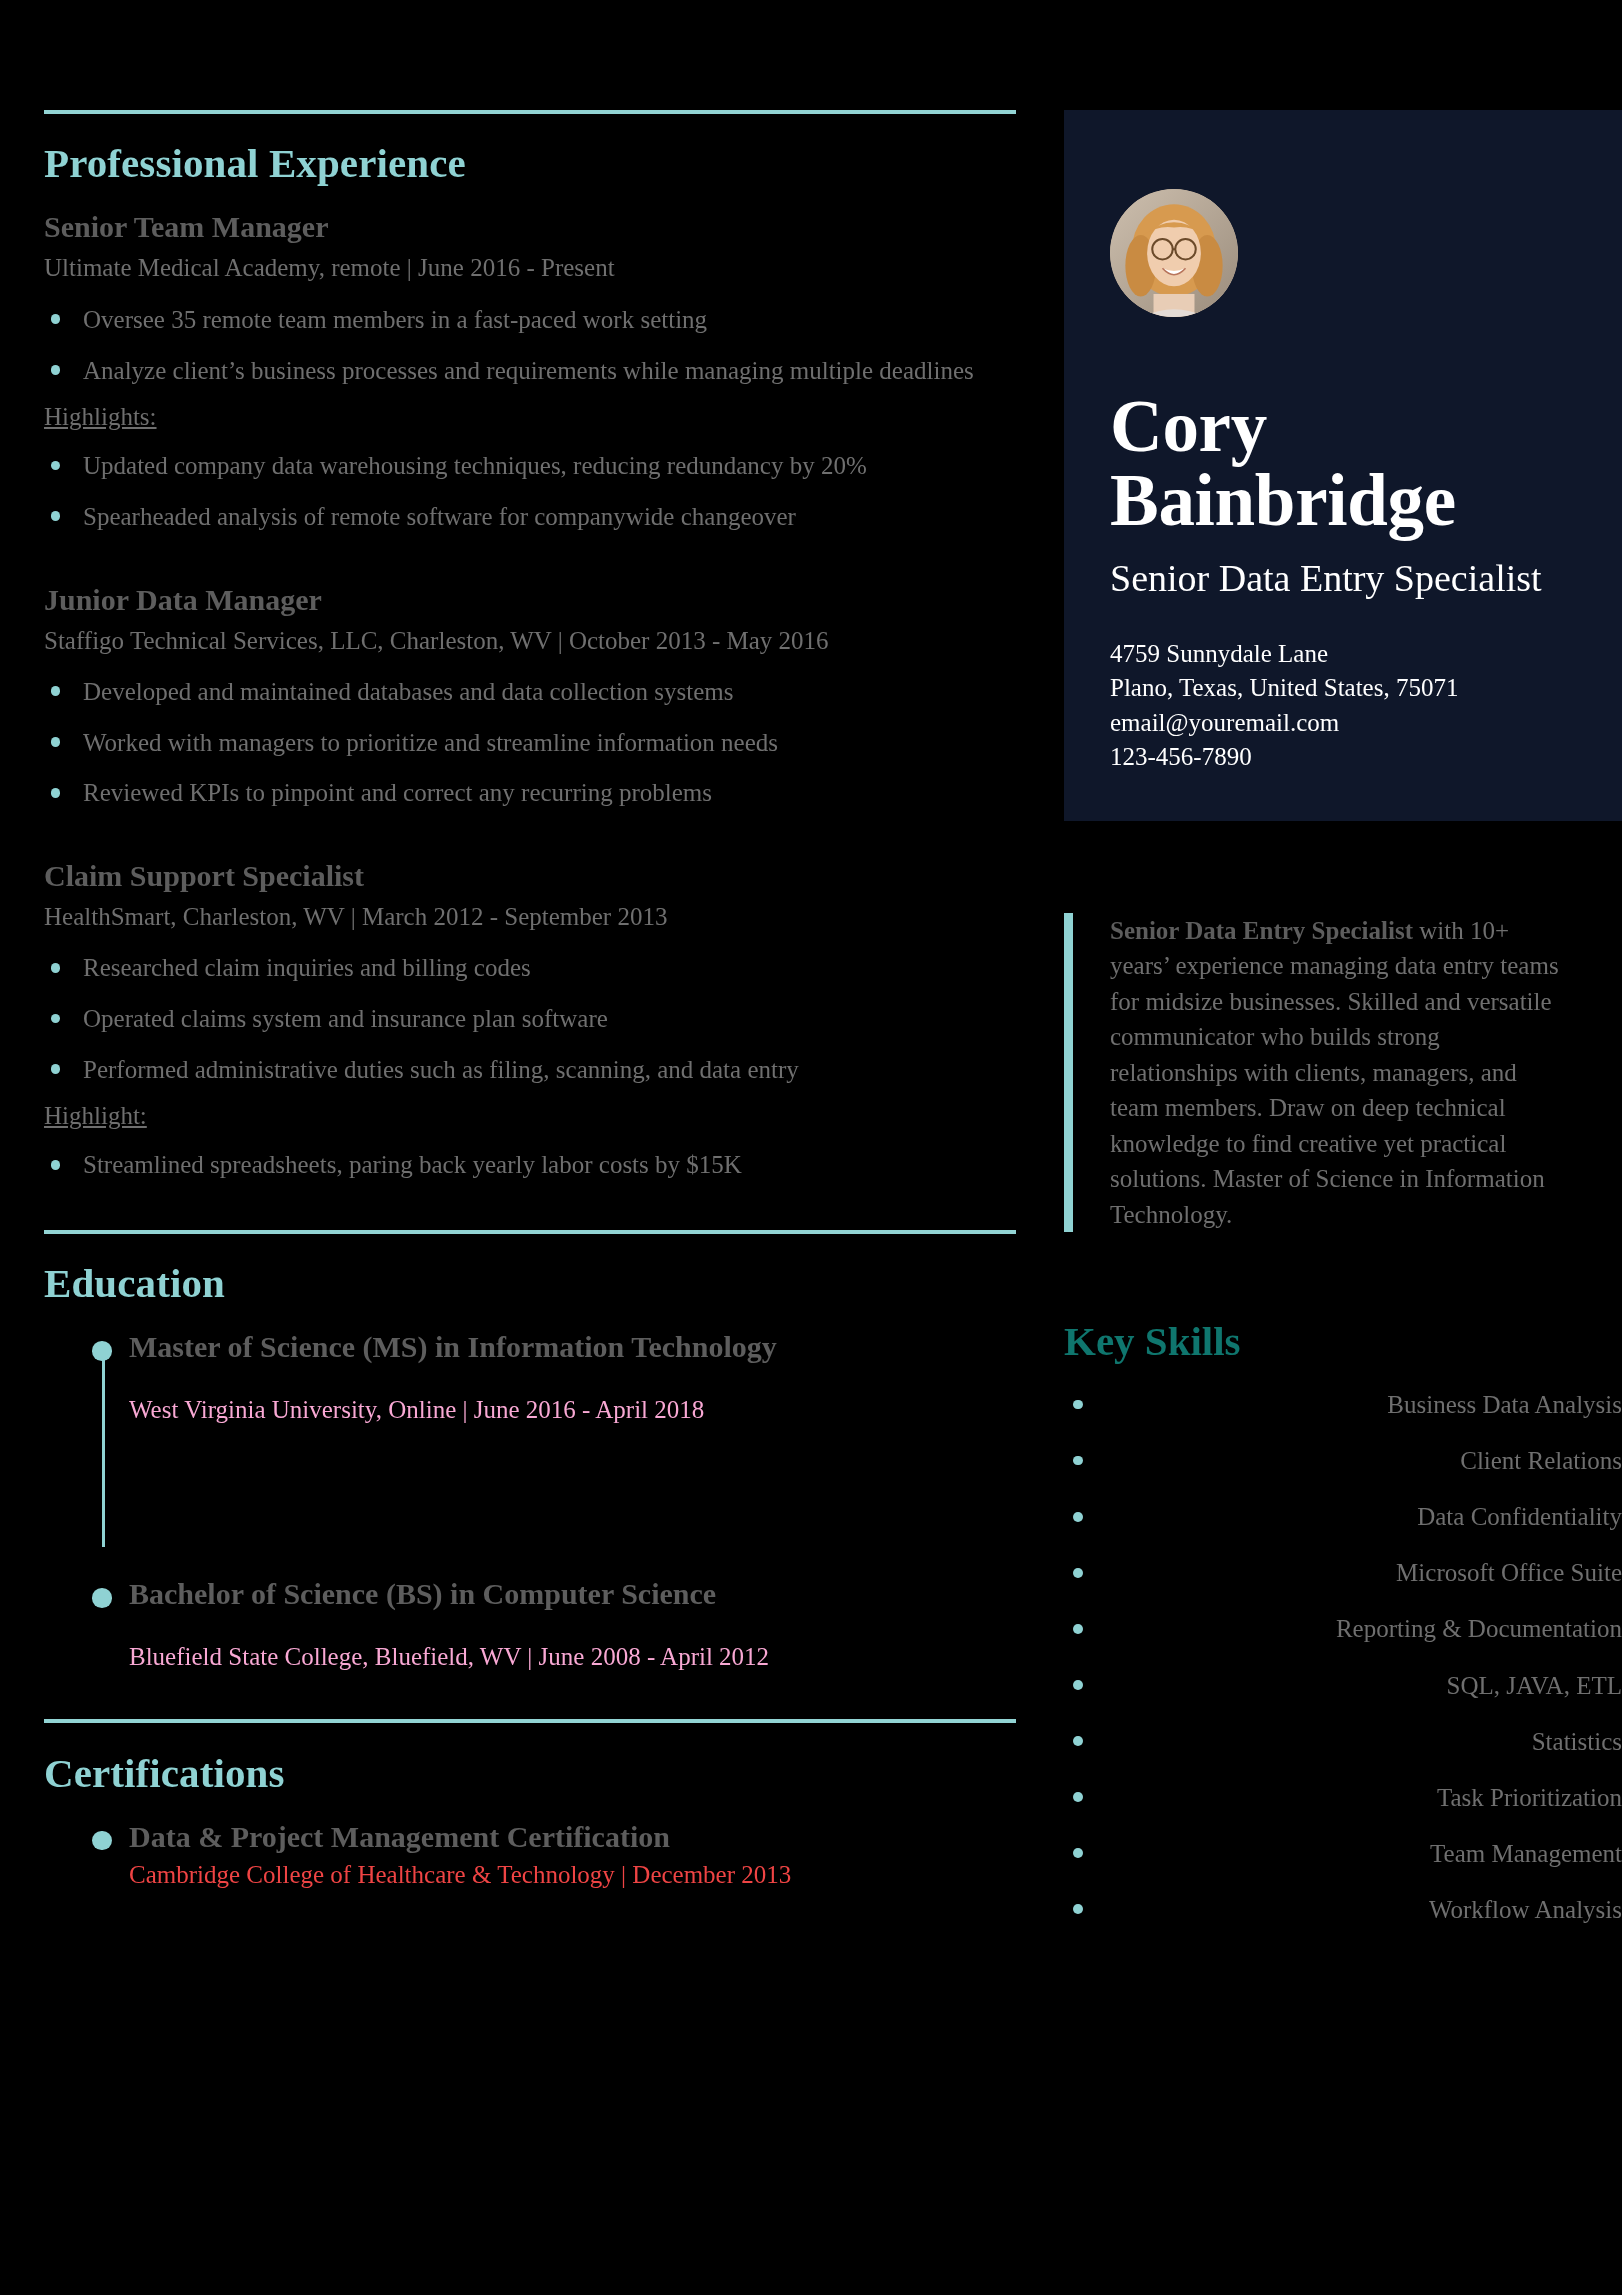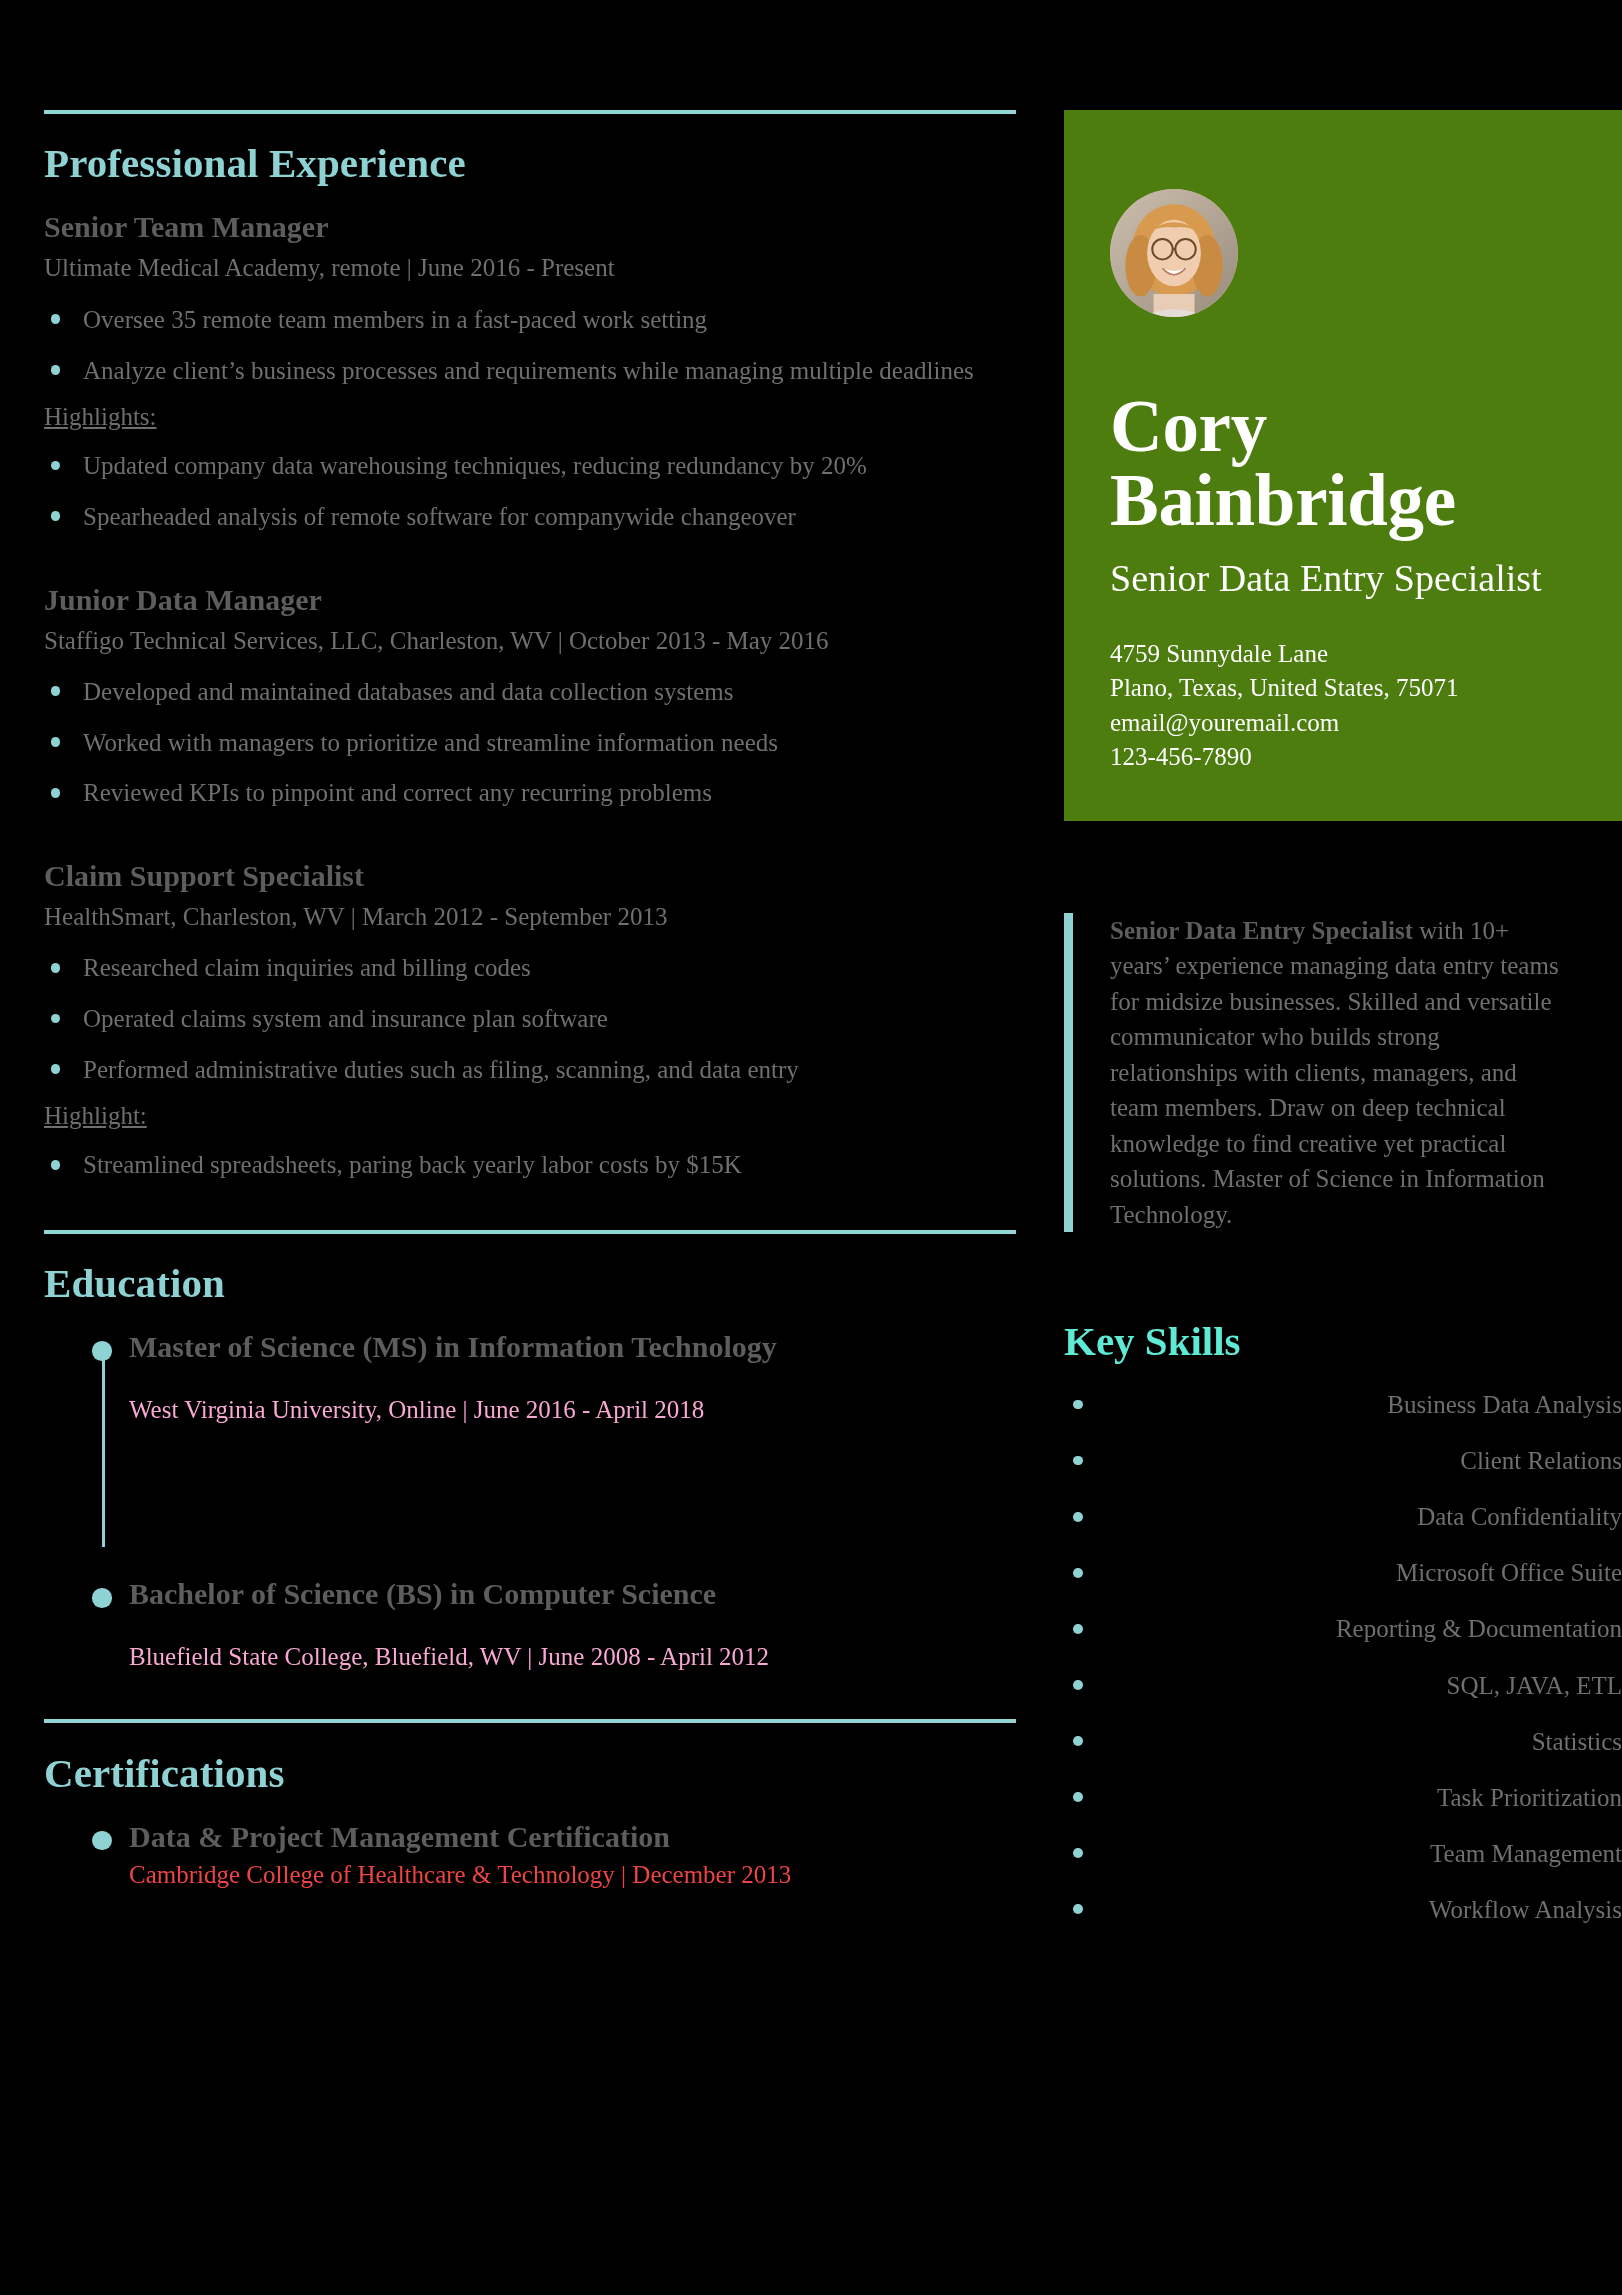--- a/index.html
+++ b/index.html
@@ -139,21 +139,21 @@
   }
 
   
   .side-col {
     position:absolute;
     left:1064px; top:110px;
     width:558px;
   }
 
   .side-card {
-    background:#4d7c0f;
+    background:#0f172a;
     width:558px;
     padding:79px 0 46px 46px;
   }
 
   .avatar {
     width:128px; height:128px;
     border-radius:50%;
     overflow:hidden;
     margin-bottom:73px;
     position:relative;
@@ -201,21 +201,21 @@
     color:#6f6f6f;
     max-width:458px;
   }
   .summary-text b { font-weight:bold; color:#5d5d5d; }
 
   
   .skills-block { margin-top:85px; padding-left:0; }
   .skills-title {
     font-size:41px;
     font-weight:bold;
-    color:#5eead4;
+    color:#0f766e;
     margin-bottom:23.6px;
     padding-left:0;
   }
   ul.skills { list-style:none; margin:0; padding:0;text-align:right; }
   ul.skills li {
     position:relative;
     padding-left:47px;
     font-size:25px;
     line-height:1.3;
     color:#6f6f6f;

